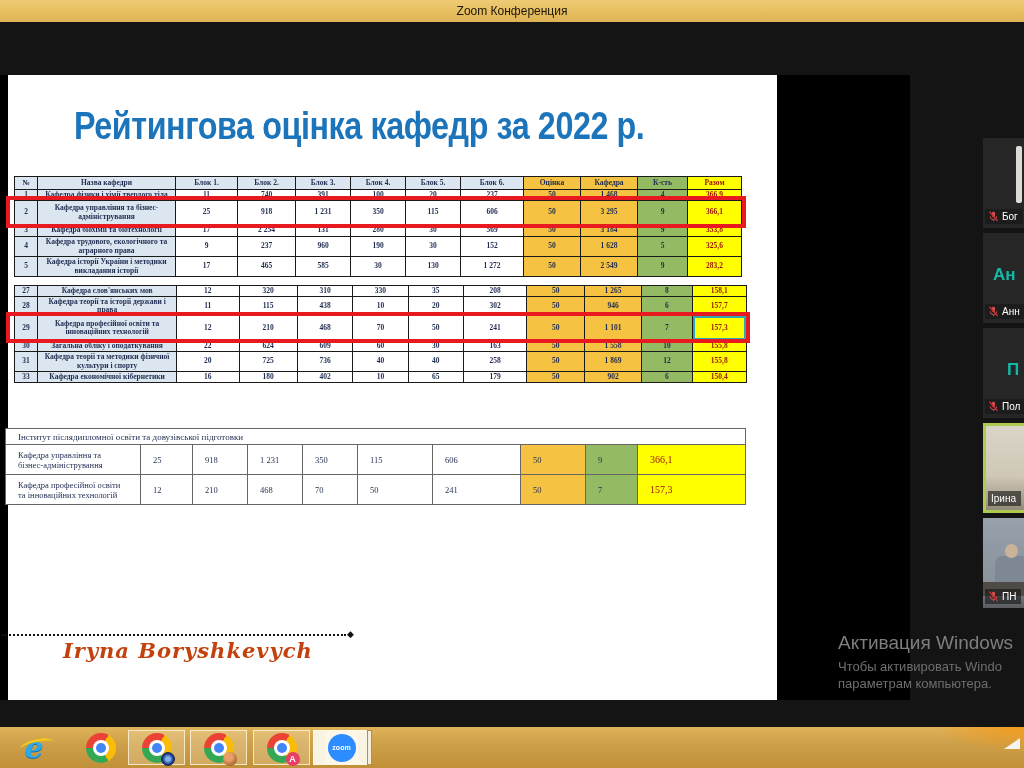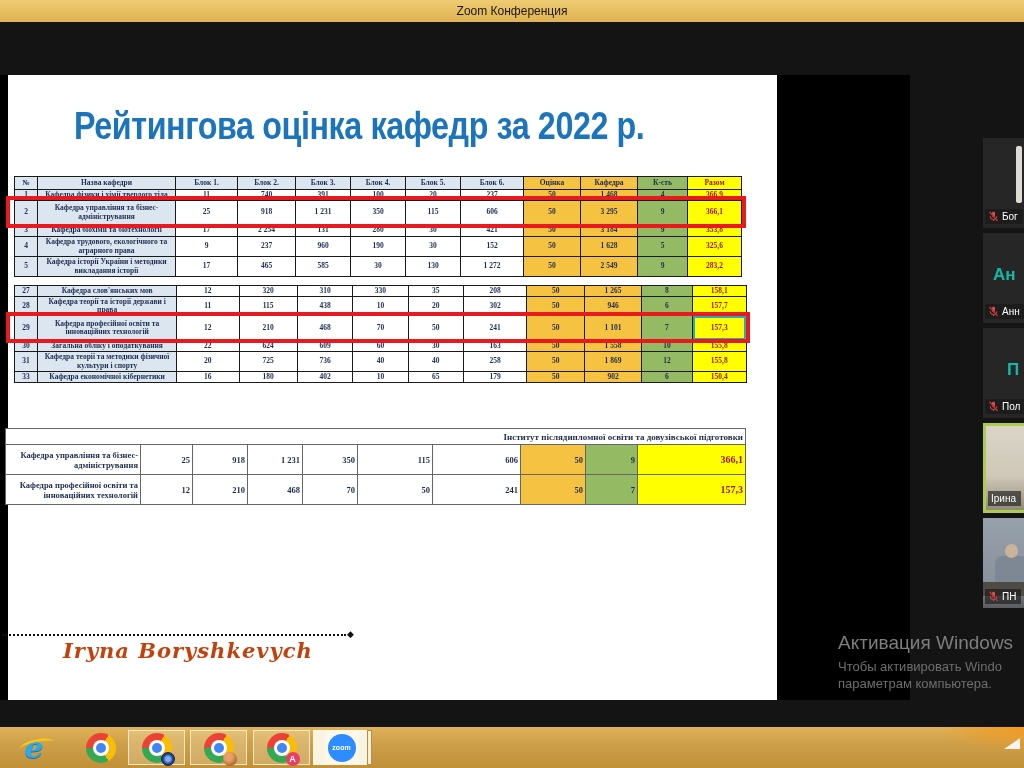--- a/index.html
+++ b/index.html
@@ -46,22 +46,22 @@
   .tbl2 tbody tr:nth-child(1) td{height:11px}
   .tbl2 tbody tr:nth-child(2) td{height:19px}
   .tbl2 tbody tr:nth-child(3) td{height:25px}
   .tbl2 tbody tr:nth-child(4) td{height:11px}
   .tbl2 tbody tr:nth-child(5) td{height:20px}
   .tbl2 tbody tr:nth-child(6) td{height:11px}
   .tbl2 tbody tr:nth-child(7) td{height:19px}
   .cell-selected { box-shadow:inset 0 0 0 2px #2AA9B8; }
 
   .tbl3 { position:absolute; left:-3px; top:353px; width:740px; }
-  .tbl3 th, .tbl3 td { border:1px solid #666; text-align:right; vertical-align:middle;
-     font-weight:bold; color:#1F2C4F; padding:0 2px; }
+  .tbl3 th, .tbl3 td { border:1px solid #666; text-align:left; vertical-align:middle;
+     font-weight:normal; color:#1F2C4F; padding:0 12px; }
   .tbl3 th { background:#fff; font-size:9px; height:16px; }
   .tbl3 td { font-size:8.5px; line-height:10px; height:30px; background:#fff; }
   col.v0{width:135px} col.v1{width:52px} col.v2{width:55px} col.v3{width:55px}
   col.v4{width:55px} col.v5{width:75px} col.v6{width:88px}
   col.v7{width:65px} col.v8{width:52px} col.v9{width:108px}
   .tbl3 .c-rating { font-size:10px; }
 
   .redbox { position:absolute; border:4px solid #E8191F; background:transparent; z-index:5; }
   .redbox1 { left:-2px; top:121px; width:740px; height:32px; }
   .redbox2 { left:-2px; top:237px; width:744px; height:31px; }
@@ -207,21 +207,21 @@
               <td class="c-rating">366,1</td>
             </tr>
             <tr>
               <td class="c-num">3</td>
               <td class="c-name">Кафедра біохімії та біотехнології</td>
               <td class="c-b">17</td>
               <td class="c-b">2 254</td>
               <td class="c-b">131</td>
               <td class="c-b">280</td>
               <td class="c-b">30</td>
-              <td class="c-b">421</td>
+              <td class="c-b">569</td>
               <td class="c-score">50</td>
               <td class="c-total">3 184</td>
               <td class="c-count">9</td>
               <td class="c-rating">353,8</td>
             </tr>
             <tr>
               <td class="c-num">4</td>
               <td class="c-name">Кафедра трудового, екологічного та аграрного права</td>
               <td class="c-b">9</td>
               <td class="c-b">237</td>

